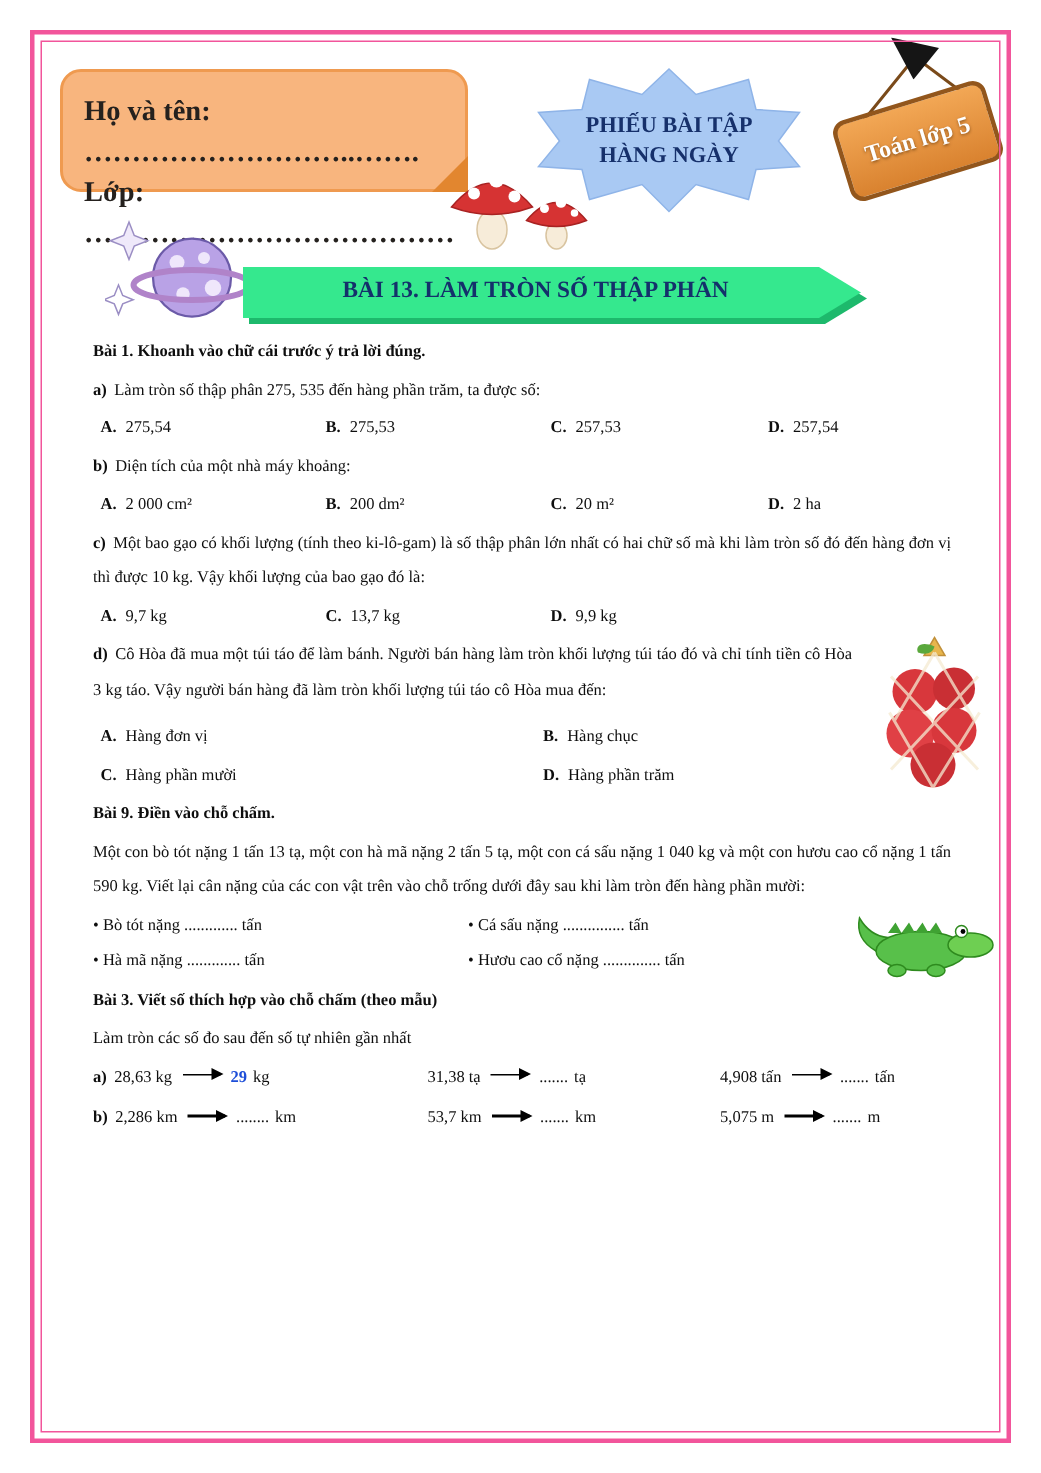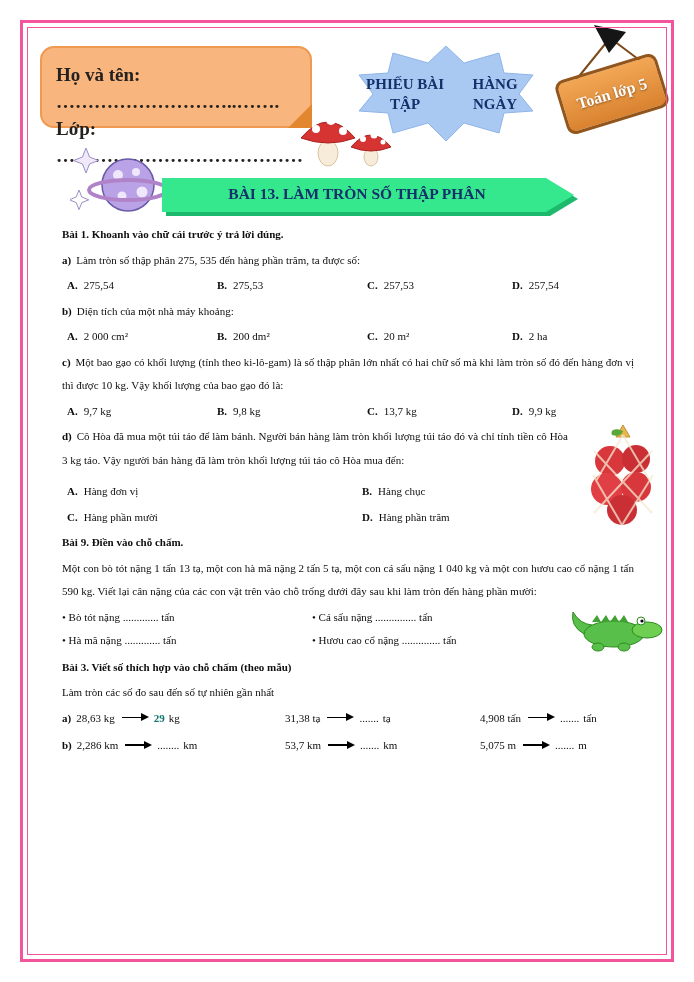--- a/index.html
+++ b/index.html
@@ -18,21 +18,21 @@
     padding:13px 12px 0 14px; font-weight:bold; font-size:19px; color:#25211e; line-height:27px; z-index:2;
   }
   .name-box .fold {
     position:absolute; right:-2px; bottom:-2px; width:0; height:0;
     border-style:solid; border-width:0 0 24px 24px;
     border-color:transparent transparent #e2862f transparent;
   }
   .burst { position:absolute; left:356px; top:44px; width:180px; height:100px; z-index:2; }
   .burst svg { position:absolute; inset:0; }
   .burst-text {
-    position:absolute; inset:0; display:flex; flex-direction:row; align-items:center; justify-content:center;
+    position:absolute; inset:0; display:flex; flex-direction:column; align-items:center; justify-content:center;
     font-weight:bold; font-size:15px; color:#16306b; text-align:center; line-height:20px;
   }
   .pin { position:absolute; left:594px; top:25px; z-index:3; }
   .strings { position:absolute; left:566px; top:36px; z-index:2; }
   .wood-sign {
     position:absolute; left:559px; top:66px; width:106px; height:56px;
     background:linear-gradient(#f2a755,#d9822f); border:3px solid #92561c; border-radius:9px;
     transform:rotate(-17deg); display:flex; align-items:center; justify-content:center;
     color:#fff; font-weight:bold; font-size:16px; text-shadow:0 1px 2px rgba(90,50,10,.65); z-index:2;
   }
@@ -74,21 +74,21 @@
 
   .m-row { display:flex; align-items:baseline; margin-bottom:4px; }
   .m-row .cell1 { width:223px; }
   .m-row .cell2 { width:195px; }
   .m-row .cell3 { flex:1; }
   .arrow { display:inline-block; position:relative; width:25px; height:1.3px; background:#000; vertical-align:middle; margin:0 7px 3px 7px; }
   .arrow::after {
     content:""; position:absolute; right:-2px; top:-3.4px; width:0; height:0;
     border-left:8px solid #000; border-top:4px solid transparent; border-bottom:4px solid transparent;
   }
-  .red { color:#0f766e; font-weight:bold; }
+  .red { color:#1d4ed8; font-weight:bold; }
   .unit { margin-left:4px; }
 </style>
 </head>
 <body>
 
 <div class="page">
   <div class="frame-outer"></div>
   <div class="frame-inner"></div>
 
   <div class="name-box">
@@ -171,21 +171,20 @@
       <div class="opt"><b class="letter">B.</b><span>200 dm²</span></div>
       <div class="opt"><b class="letter">C.</b><span>20 m²</span></div>
       <div class="opt"><b class="letter">D.</b><span>2 ha</span></div>
     </div>
 
     <p class="just">
       <b class="lbl">c)</b><span>Một bao gạo có khối lượng (tính theo ki-lô-gam) là số thập phân lớn nhất có hai chữ số mà khi làm tròn số đó đến hàng đơn vị thì được 10 kg. Vậy khối lượng của bao gạo đó là:</span>
     </p>
     <div class="opts4">
       <div class="opt"><b class="letter">A.</b><span>9,7 kg</span></div>
-      <div class="opt"><b class="letter">B.</b><span>9,8 kg</span></div>
       <div class="opt"><b class="letter">C.</b><span>13,7 kg</span></div>
       <div class="opt"><b class="letter">D.</b><span>9,9 kg</span></div>
     </div>
 
     <div class="d-block">
       <span class="apple-img">
         <svg width="78" height="104" viewBox="0 0 78 104">
           <path d="M39 2 l7 12 -14 0 z" fill="#e8b64c" stroke="#c1903a"></path>
           <path d="M39 8 C30 4 26 8 28 12 C34 14 38 12 39 8 Z" fill="#5aa83c"></path>
           <circle cx="26" cy="38" r="15" fill="#d8373c"></circle>

